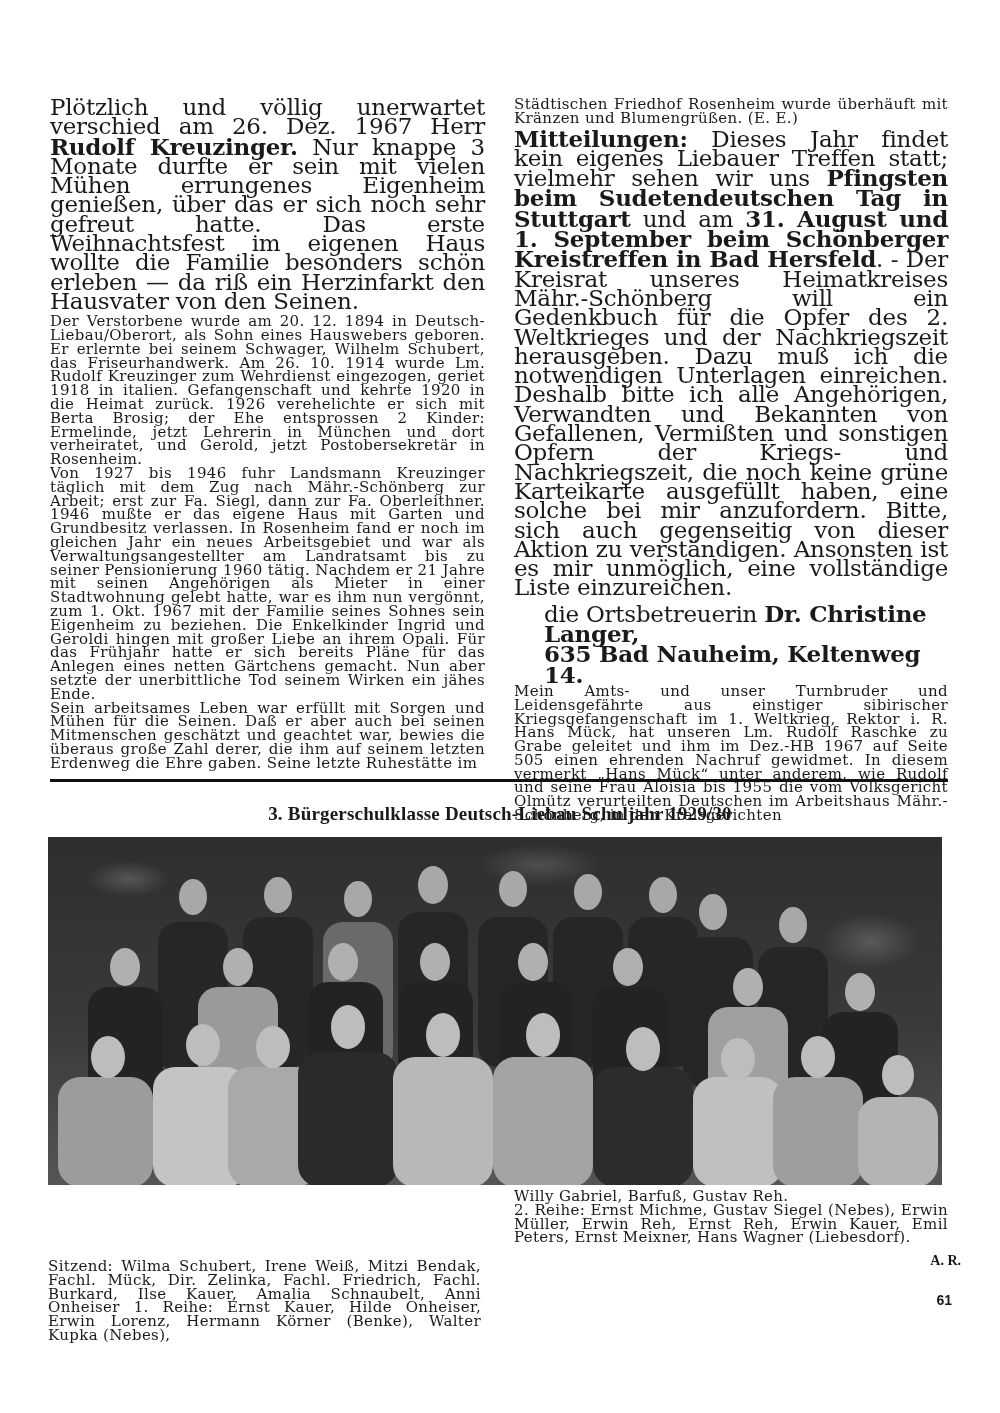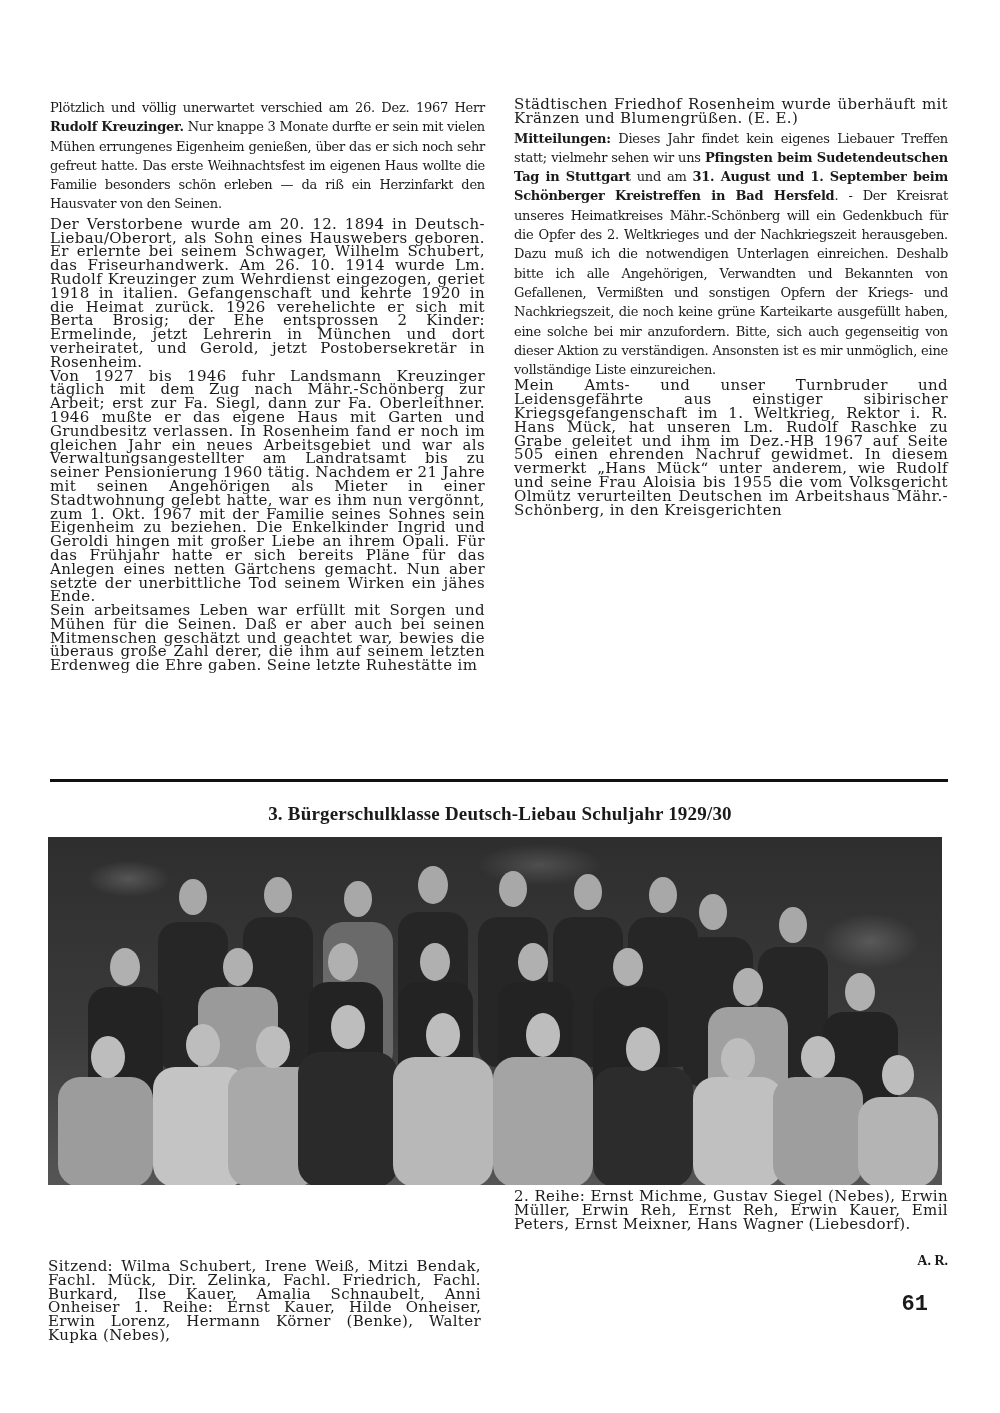--- a/index.html
+++ b/index.html
@@ -1,51 +1,52 @@
 <!DOCTYPE html>
 <html><head>
 <meta charset="utf-8">
 <style>
   html, body { margin: 0; padding: 0; background: #ffffff; }
   body { width: 1000px; height: 1413px; position: relative; overflow: hidden; color: #1a1a1a; }
   .col { position: absolute; font-family: "DejaVu Serif", "Liberation Serif", serif; }
   .col-left { left: 50px; top: 98px; width: 435px; }
   .col-right { left: 514px; top: 98px; width: 434px; }
-  .big { font-family: "DejaVu Serif", serif; font-size: 13px; line-height: 19.3px; text-align: justify; margin: 0; letter-spacing: -0.25px; }
+  .big { font-family: "DejaVu Serif", serif; font-size: 23px; line-height: 19.3px; text-align: justify; margin: 0; letter-spacing: -0.25px; }
   .small-mono { font-family: "DejaVu Serif", serif; font-size: 15px; line-height: 13.8px; text-align: justify; margin: 0; letter-spacing: 0.35px; }
   b { font-weight: bold; }
   .sig-indent { padding-left: 30px; }
   .heading-sans { font-family: "DejaVu Sans", sans-serif; font-weight: bold; font-size: 12.5px; margin: 8px 0 5px 0; letter-spacing: 0.2px; }
   .rule { position: absolute; left: 50px; top: 779px; width: 898px; height: 3px; background: #111; }
   .photo-title { position: absolute; left: 0; width: 1000px; top: 803px; text-align: center; font-family: "Liberation Serif", serif; font-weight: bold; font-size: 19px; letter-spacing: 0.2px; }
   .photo { position: absolute; left: 48px; top: 837px; width: 894px; height: 348px; overflow: hidden;
     background:
       radial-gradient(ellipse 60px 26px at 9% 12%, rgba(255,255,255,0.18), transparent 70%),
       radial-gradient(ellipse 90px 30px at 55% 8%, rgba(255,255,255,0.15), transparent 70%),
       radial-gradient(ellipse 70px 40px at 92% 30%, rgba(255,255,255,0.18), transparent 70%),
       linear-gradient(#2e2e2e, #3a3a3a 55%, #555 100%);
   }
   .caption-left { position: absolute; left: 48px; top: 1260px; width: 433px; }
   .caption-right { position: absolute; left: 514px; top: 1190px; width: 434px; }
-  .initials { position: absolute; right: 52px; top: 1253px; font-family: "Liberation Serif", serif; font-weight: bold; font-size: 14px; }
-  .page-number { position: absolute; right: 72px; top: 1292px; font-family: Liberation Mono, monospace; font-weight: bold; font-size: 22px; }
+  .initials { position: absolute; right: 39px; top: 1253px; font-family: "Liberation Serif", serif; font-weight: bold; font-size: 14px; }
+  .page-number { position: absolute; right: 48px; top: 1292px; font-family: Liberation Sans, sans-serif; font-weight: bold; font-size: 14px; }
 </style>
 </head>
 <body>
 
 <div class="col col-left">
   <p class="big"><span>Plötzlich und völlig unerwartet verschied am 26. Dez. 1967 Herr </span><b>Rudolf Kreuzinger.</b><span> Nur knappe 3 Monate durfte er sein mit vielen Mühen errungenes Eigenheim genießen, über das er sich noch sehr gefreut hatte. Das erste Weihnachtsfest im eigenen Haus wollte die Familie besonders schön erleben — da riß ein Herzinfarkt den Hausvater von den Seinen.</span></p>
   <p class="small-mono" style="margin-top:4px;">Der Verstorbene wurde am 20. 12. 1894 in Deutsch-Liebau/Oberort, als Sohn eines Hauswebers geboren. Er erlernte bei seinem Schwager, Wilhelm Schubert, das Friseurhandwerk. Am 26. 10. 1914 wurde Lm. Rudolf Kreuzinger zum Wehrdienst eingezogen, geriet 1918 in italien. Gefangenschaft und kehrte 1920 in die Heimat zurück. 1926 verehelichte er sich mit Berta Brosig; der Ehe entsprossen 2 Kinder: Ermelinde, jetzt Lehrerin in München und dort verheiratet, und Gerold, jetzt Postobersekretär in Rosenheim.</p>
   <p class="small-mono">Von 1927 bis 1946 fuhr Landsmann Kreuzinger täglich mit dem Zug nach Mähr.-Schönberg zur Arbeit; erst zur Fa. Siegl, dann zur Fa. Oberleithner. 1946 mußte er das eigene Haus mit Garten und Grundbesitz verlassen. In Rosenheim fand er noch im gleichen Jahr ein neues Arbeitsgebiet und war als Verwaltungsangestellter am Landratsamt bis zu seiner Pensionierung 1960 tätig. Nachdem er 21 Jahre mit seinen Angehörigen als Mieter in einer Stadtwohnung gelebt hatte, war es ihm nun vergönnt, zum 1. Okt. 1967 mit der Familie seines Sohnes sein Eigenheim zu beziehen. Die Enkelkinder Ingrid und Geroldi hingen mit großer Liebe an ihrem Opali. Für das Frühjahr hatte er sich bereits Pläne für das Anlegen eines netten Gärtchens gemacht. Nun aber setzte der unerbittliche Tod seinem Wirken ein jähes Ende.</p>
   <p class="small-mono">Sein arbeitsames Leben war erfüllt mit Sorgen und Mühen für die Seinen. Daß er aber auch bei seinen Mitmenschen geschätzt und geachtet war, bewies die überaus große Zahl derer, die ihm auf seinem letzten Erdenweg die Ehre gaben. Seine letzte Ruhestätte im</p>
 </div>
 
 <div class="col col-right">
   <p class="small-mono">Städtischen Friedhof Rosenheim wurde überhäuft mit Kränzen und Blumengrüßen. (E. E.)</p>
   <p class="big" style="margin-top:3px;"><b>Mitteilungen:</b><span> Dieses Jahr findet kein eigenes Liebauer Treffen statt; vielmehr sehen wir uns </span><b>Pfingsten beim Sudetendeutschen Tag in Stuttgart</b><span> und am </span><b>31. August und 1. September beim Schönberger Kreistreffen in Bad Hersfeld</b><span>. - Der Kreisrat unseres Heimatkreises Mähr.-Schönberg will ein Gedenkbuch für die Opfer des 2. Weltkrieges und der Nachkriegszeit herausgeben. Dazu muß ich die notwendigen Unterlagen einreichen. Deshalb bitte ich alle Angehörigen, Verwandten und Bekannten von Gefallenen, Vermißten und sonstigen Opfern der Kriegs- und Nachkriegszeit, die noch keine grüne Karteikarte ausgefüllt haben, eine solche bei mir anzufordern. Bitte, sich auch gegenseitig von dieser Aktion zu verständigen. Ansonsten ist es mir unmöglich, eine vollständige Liste einzureichen.</span></p>
+  <p class="big sig-indent" style="margin-top:6px; text-align:left;"><span>die Ortsbetreuerin </span><b>Dr. Christine Langer,</b><br><b>635 Bad Nauheim, Keltenweg 14.</b></p>
   <p class="small-mono">Mein Amts- und unser Turnbruder und Leidensgefährte aus einstiger sibirischer Kriegsgefangenschaft im 1. Weltkrieg, Rektor i. R. Hans Mück, hat unseren Lm. Rudolf Raschke zu Grabe geleitet und ihm im Dez.-HB 1967 auf Seite 505 einen ehrenden Nachruf gewidmet. In diesem vermerkt „Hans Mück“ unter anderem, wie Rudolf und seine Frau Aloisia bis 1955 die vom Volksgericht Olmütz verurteilten Deutschen im Arbeitshaus Mähr.-Schönberg, in den Kreisgerichten</p>
 </div>
 
 <div class="rule"></div>
 
 <div class="photo-title">3. Bürgerschulklasse Deutsch-Liebau Schuljahr 1929/30</div>
 
 <div class="photo" title="Black-and-white group photograph of a school class with teachers, three rows">
   <svg width="894" height="348" viewBox="0 0 894 348">
 
@@ -115,17 +116,18 @@
       <ellipse cx="595" cy="212" rx="17" ry="22"></ellipse>
       <ellipse cx="690" cy="222" rx="17" ry="21"></ellipse>
       <ellipse cx="770" cy="220" rx="17" ry="21"></ellipse>
       <ellipse cx="850" cy="238" rx="16" ry="20"></ellipse>
     </g>
   </svg>
 </div>
 
 <p class="small-mono caption-left">Sitzend: Wilma Schubert, Irene Weiß, Mitzi Bendak, Fachl. Mück, Dir. Zelinka, Fachl. Friedrich, Fachl. Burkard, Ilse Kauer, Amalia Schnaubelt, Anni Onheiser 1. Reihe: Ernst Kauer, Hilde Onheiser, Erwin Lorenz, Hermann Körner (Benke), Walter Kupka (Nebes),</p>
 <div class="caption-right">
+  <p class="small-mono" style="text-align:left;">Willy Gabriel, Barfuß, Gustav Reh.</p>
   <p class="small-mono">2. Reihe: Ernst Michme, Gustav Siegel (Nebes), Erwin Müller, Erwin Reh, Ernst Reh, Erwin Kauer, Emil Peters, Ernst Meixner, Hans Wagner (Liebesdorf).</p>
 </div>
 <div class="initials">A. R.</div>
 
 <div class="page-number">61</div>
 
 </body></html>

